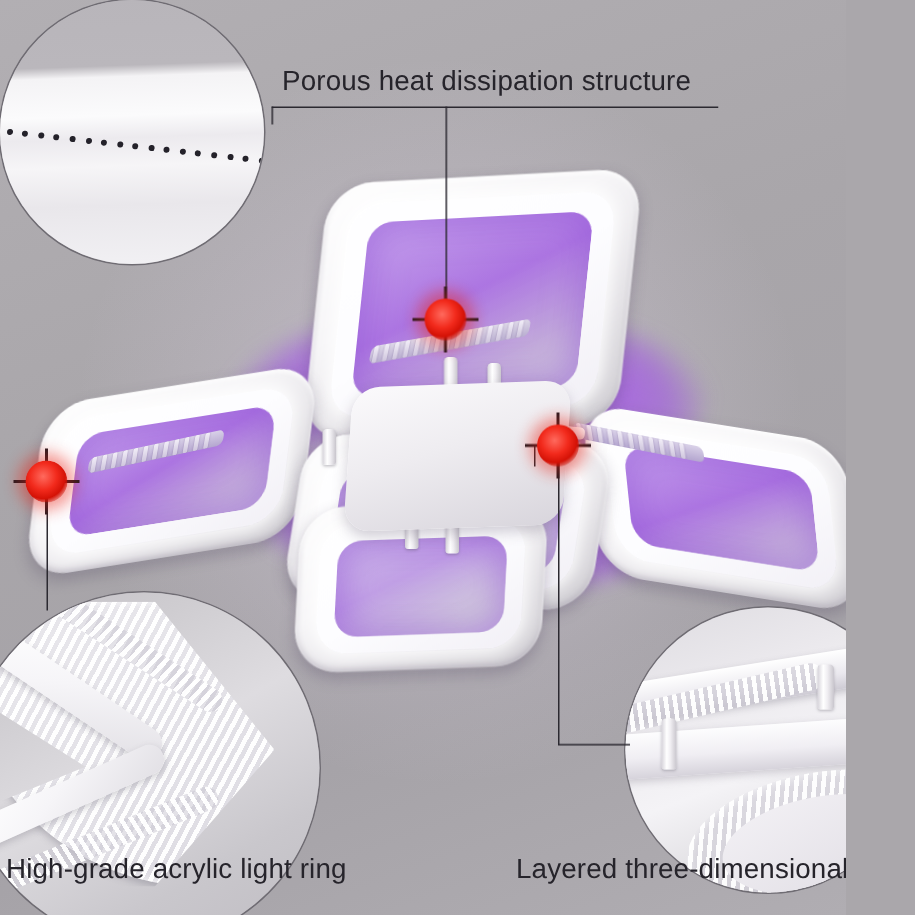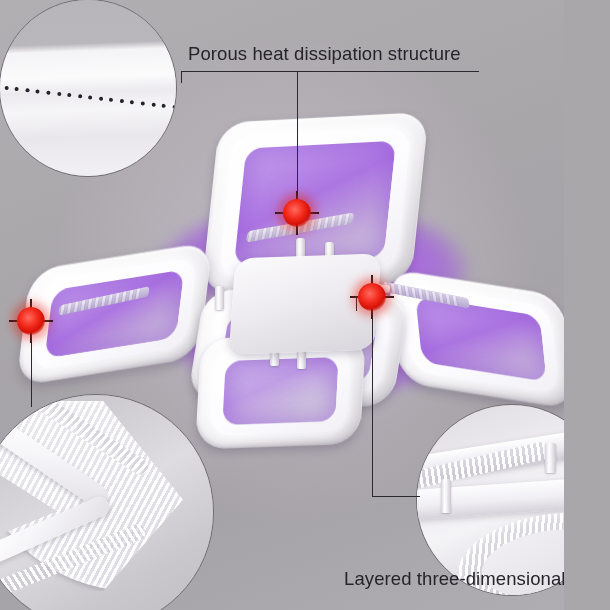--- a/index.html
+++ b/index.html
@@ -348,16 +348,17 @@
   </div>
 
   <div class="marker" style="left:372px; top:297px;">
     <span class="cross-h"></span>
     <span class="cross-v"></span>
     <span class="dot"></span>
   </div>
 
   <div class="label" id="label-top">Porous heat dissipation structure</div>
 
+  <div class="label" id="label-bl">High-grade acrylic light ring</div>
 
   <div class="label" id="label-br">Layered three-dimensional design</div>
 
 </div>
 
 </body></html>

